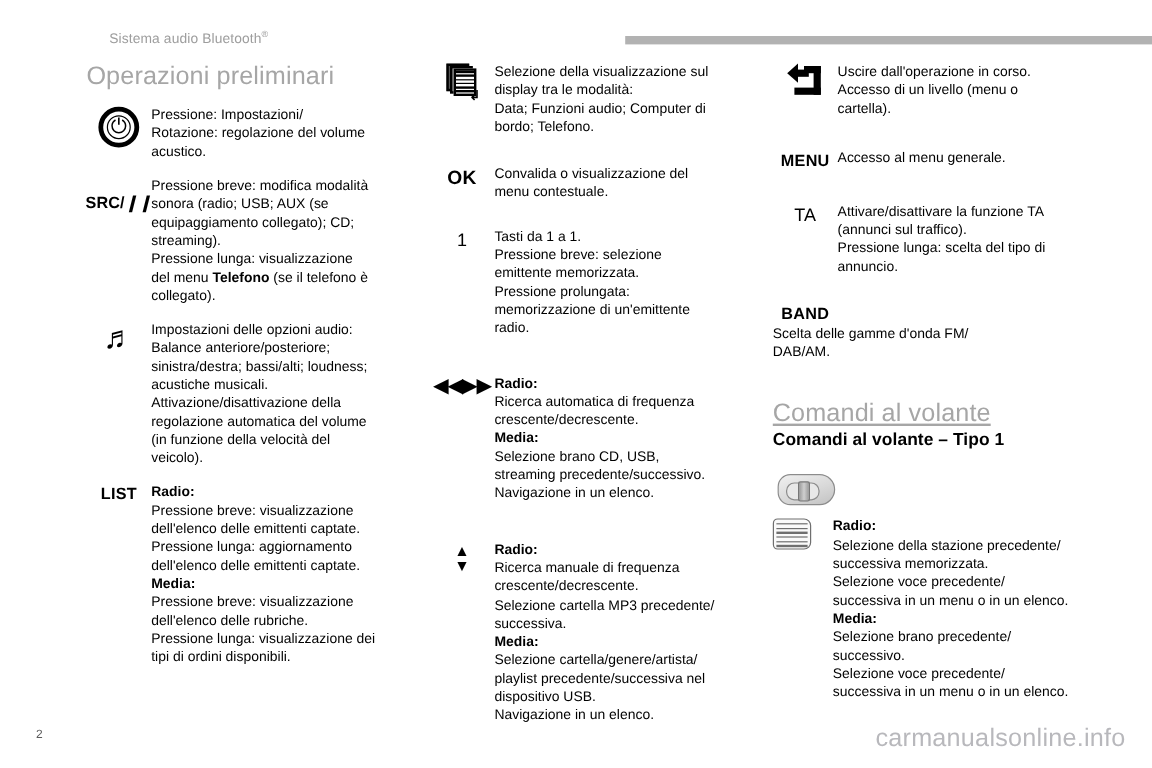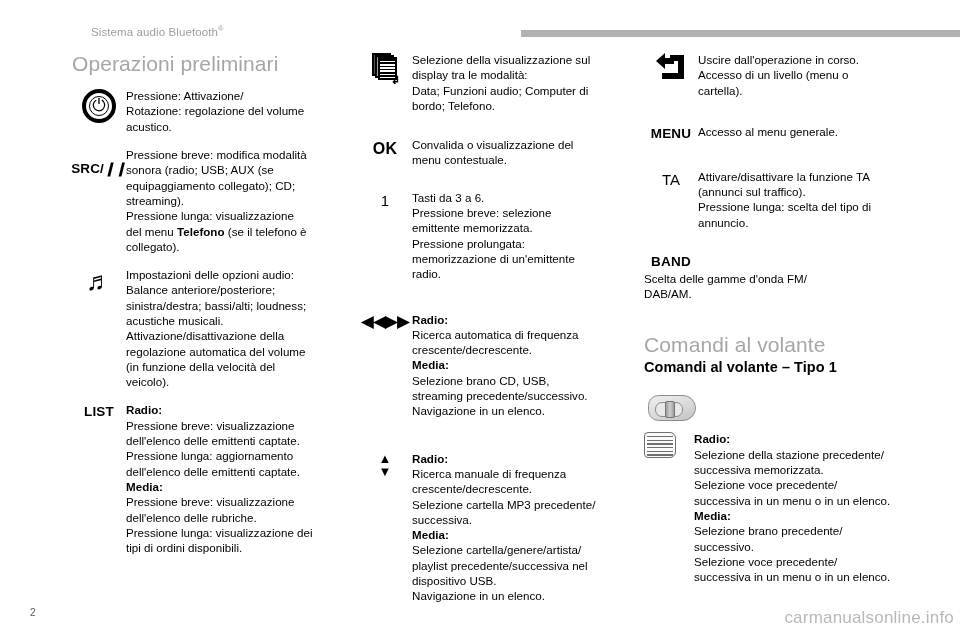--- a/index.html
+++ b/index.html
@@ -50,21 +50,21 @@
 
   
   .section-title {
     font-size: 21px;
     color: #a6a6a6;
     font-weight: normal;
     margin: 0 0 12px 0;
     letter-spacing: .1px;
     line-height: 1.15;
   }
-  .section-title.tight { margin-bottom: 2px; }
+  .section-title.tight { margin-bottom: 2px; text-decoration: underline; }
   .section-subtitle {
     font-size: 14.5px;
     font-weight: bold;
     color: #000;
     margin: 0 0 8px 0;
     letter-spacing: .05px;
   }
 
   
   .entry {
@@ -263,22 +263,22 @@
 
   
   #page-number {
     position: absolute;
     left: 30px; bottom: 22px;
     font-size: 10px;
     color: #5a5a5a;
   }
   #watermark {
     position: absolute;
-    right: 6px; bottom: 12px;
-    font-size: 17px;
+    right: 22px; bottom: 12px;
+    font-size: 21px;
     color: #b8b8bc;
     letter-spacing: .2px;
   }
 </style>
 </head>
 <body>
 
 <div id="header">
   <div id="header-title"><span>Sistema audio Bluetooth</span><sup>®</sup></div>
   <div id="header-rule"></div>
@@ -287,21 +287,21 @@
 <div class="column" id="col-1">
   <h1 class="section-title">Operazioni preliminari</h1>
 
   <div class="entry">
     <div class="entry-icon">
       <div class="ico-power">
           <span>⏻</span>
         </div>
     </div>
     <div class="entry-text">
-      <div>Pressione: Attivazione/</div>
+      <div>Pressione: Impostazioni/</div>
       <div>Rotazione: regolazione del volume</div>
       <div>acustico.</div>
     </div>
   </div>
 
   <div class="entry">
     <div class="entry-icon">
       <div class="ico-src"><span>SRC</span><span class="slash">/</span><span class="bars">❙❙</span></div>
     </div>
     <div class="entry-text">
@@ -380,21 +380,21 @@
     <div class="entry-icon label" style="font-size:16px;">OK</div>
     <div class="entry-text">
       <div>Convalida o visualizzazione del</div>
       <div>menu contestuale.</div>
     </div>
   </div>
 
   <div class="entry" style="margin-top:22px;">
     <div class="entry-icon label-plain">1</div>
     <div class="entry-text">
-      <div>Tasti da 3 a 6.</div>
+      <div>Tasti da 1 a 1.</div>
       <div>Pressione breve: selezione</div>
       <div>emittente memorizzata.</div>
       <div>Pressione prolungata:</div>
       <div>memorizzazione di un'emittente</div>
       <div>radio.</div>
     </div>
   </div>
 
   <div class="entry" style="margin-top:30px;">
     <div class="entry-icon">

